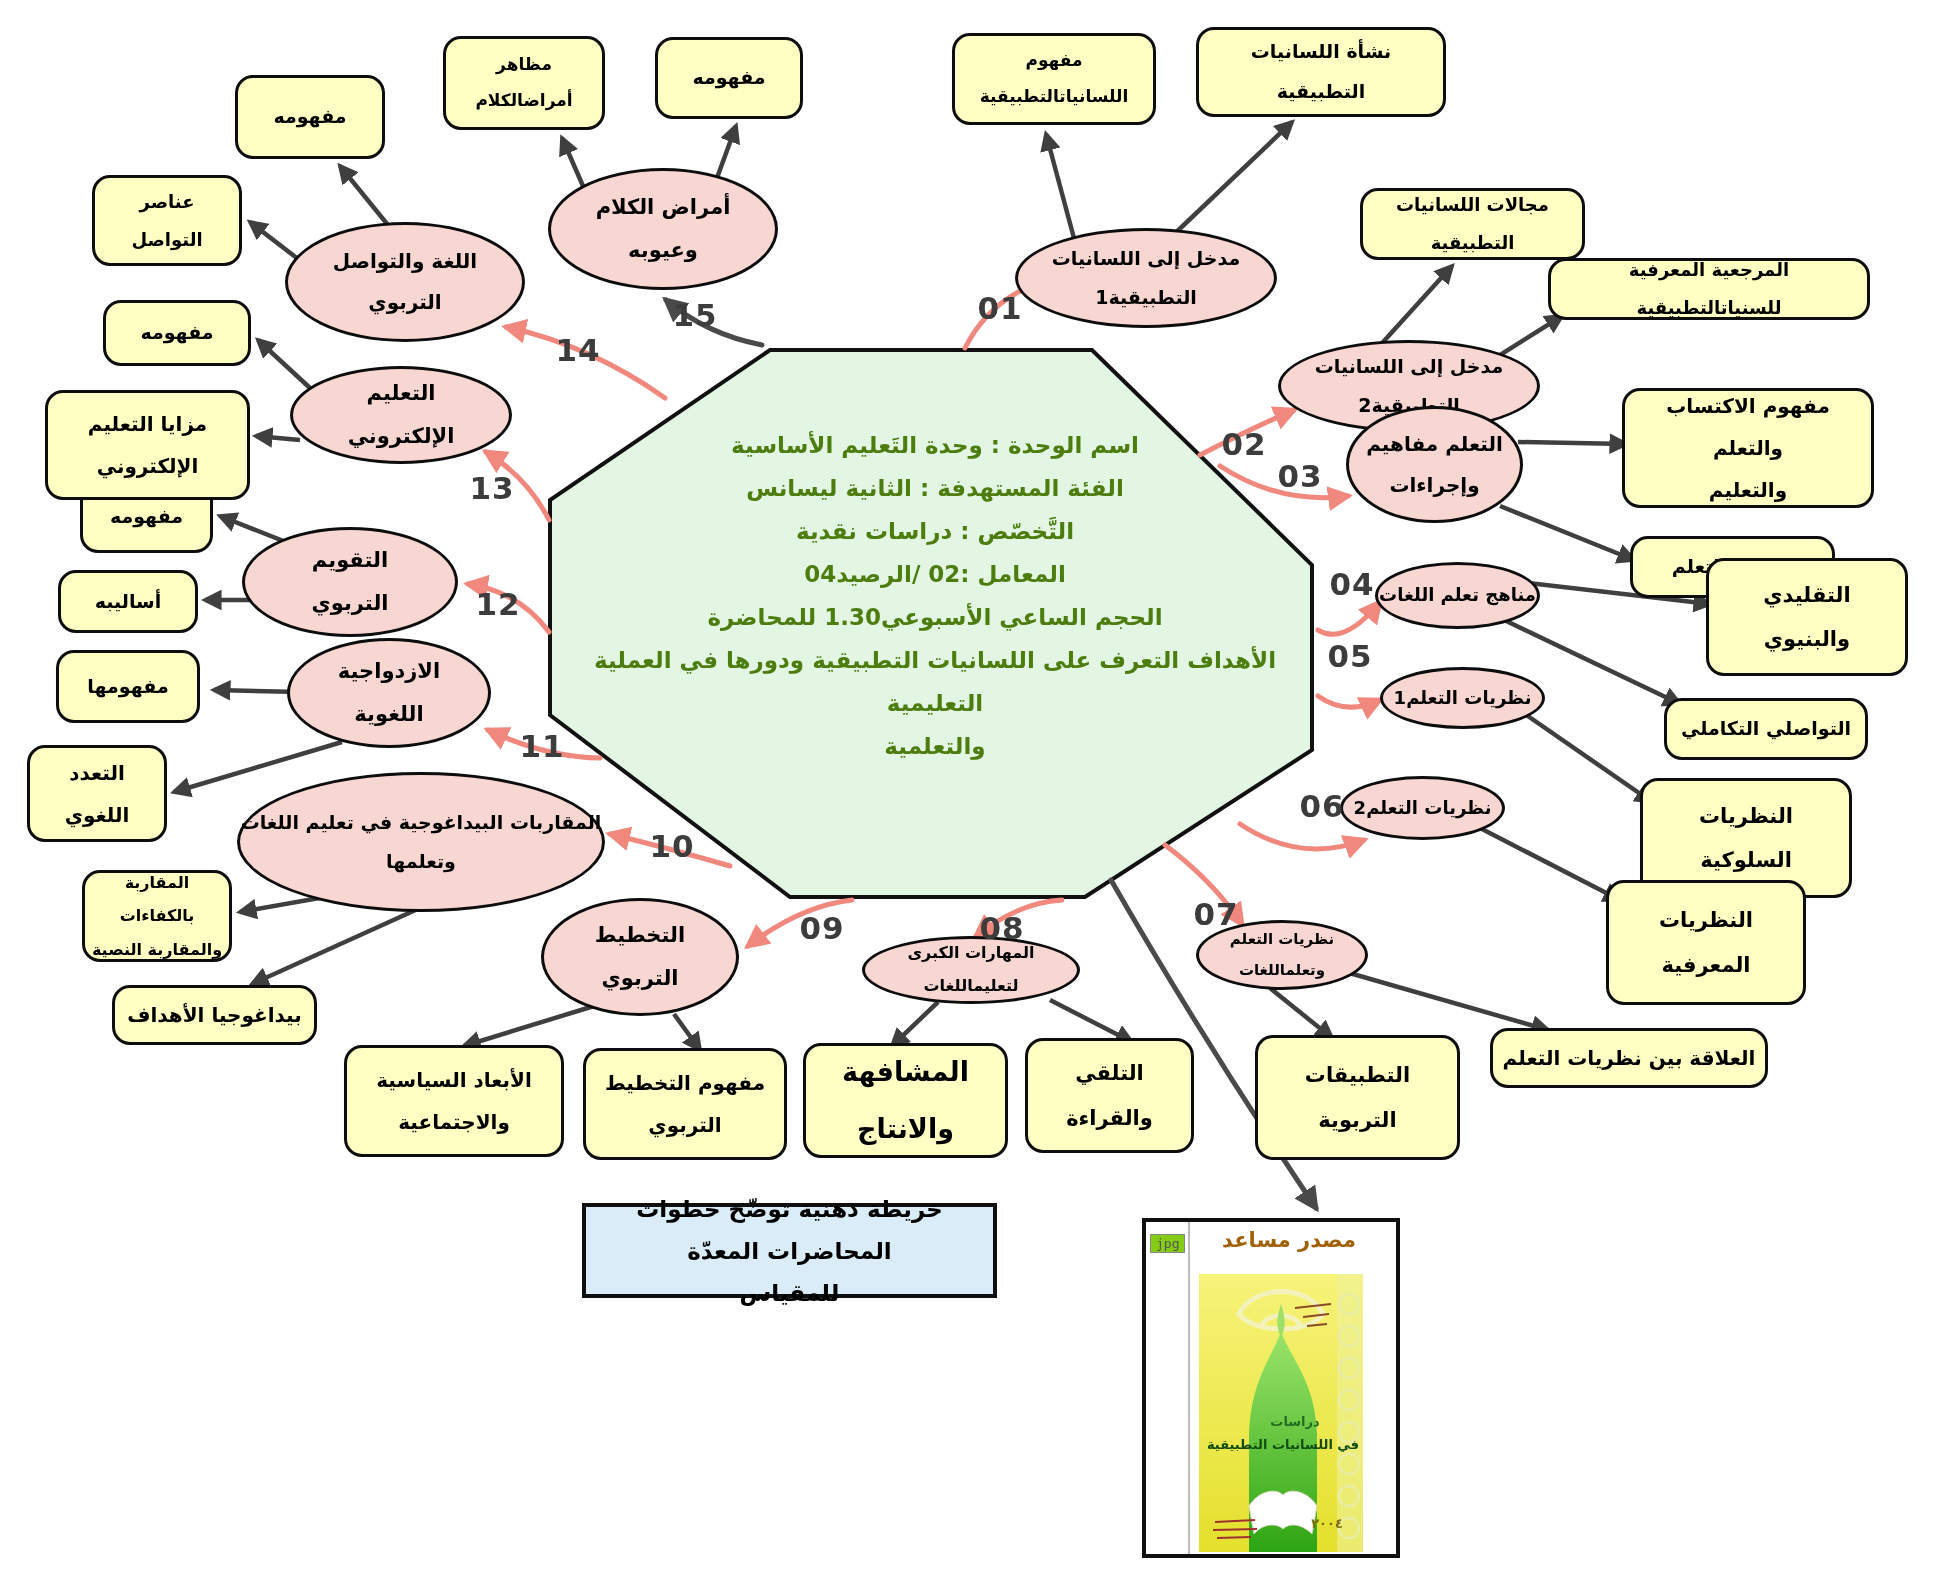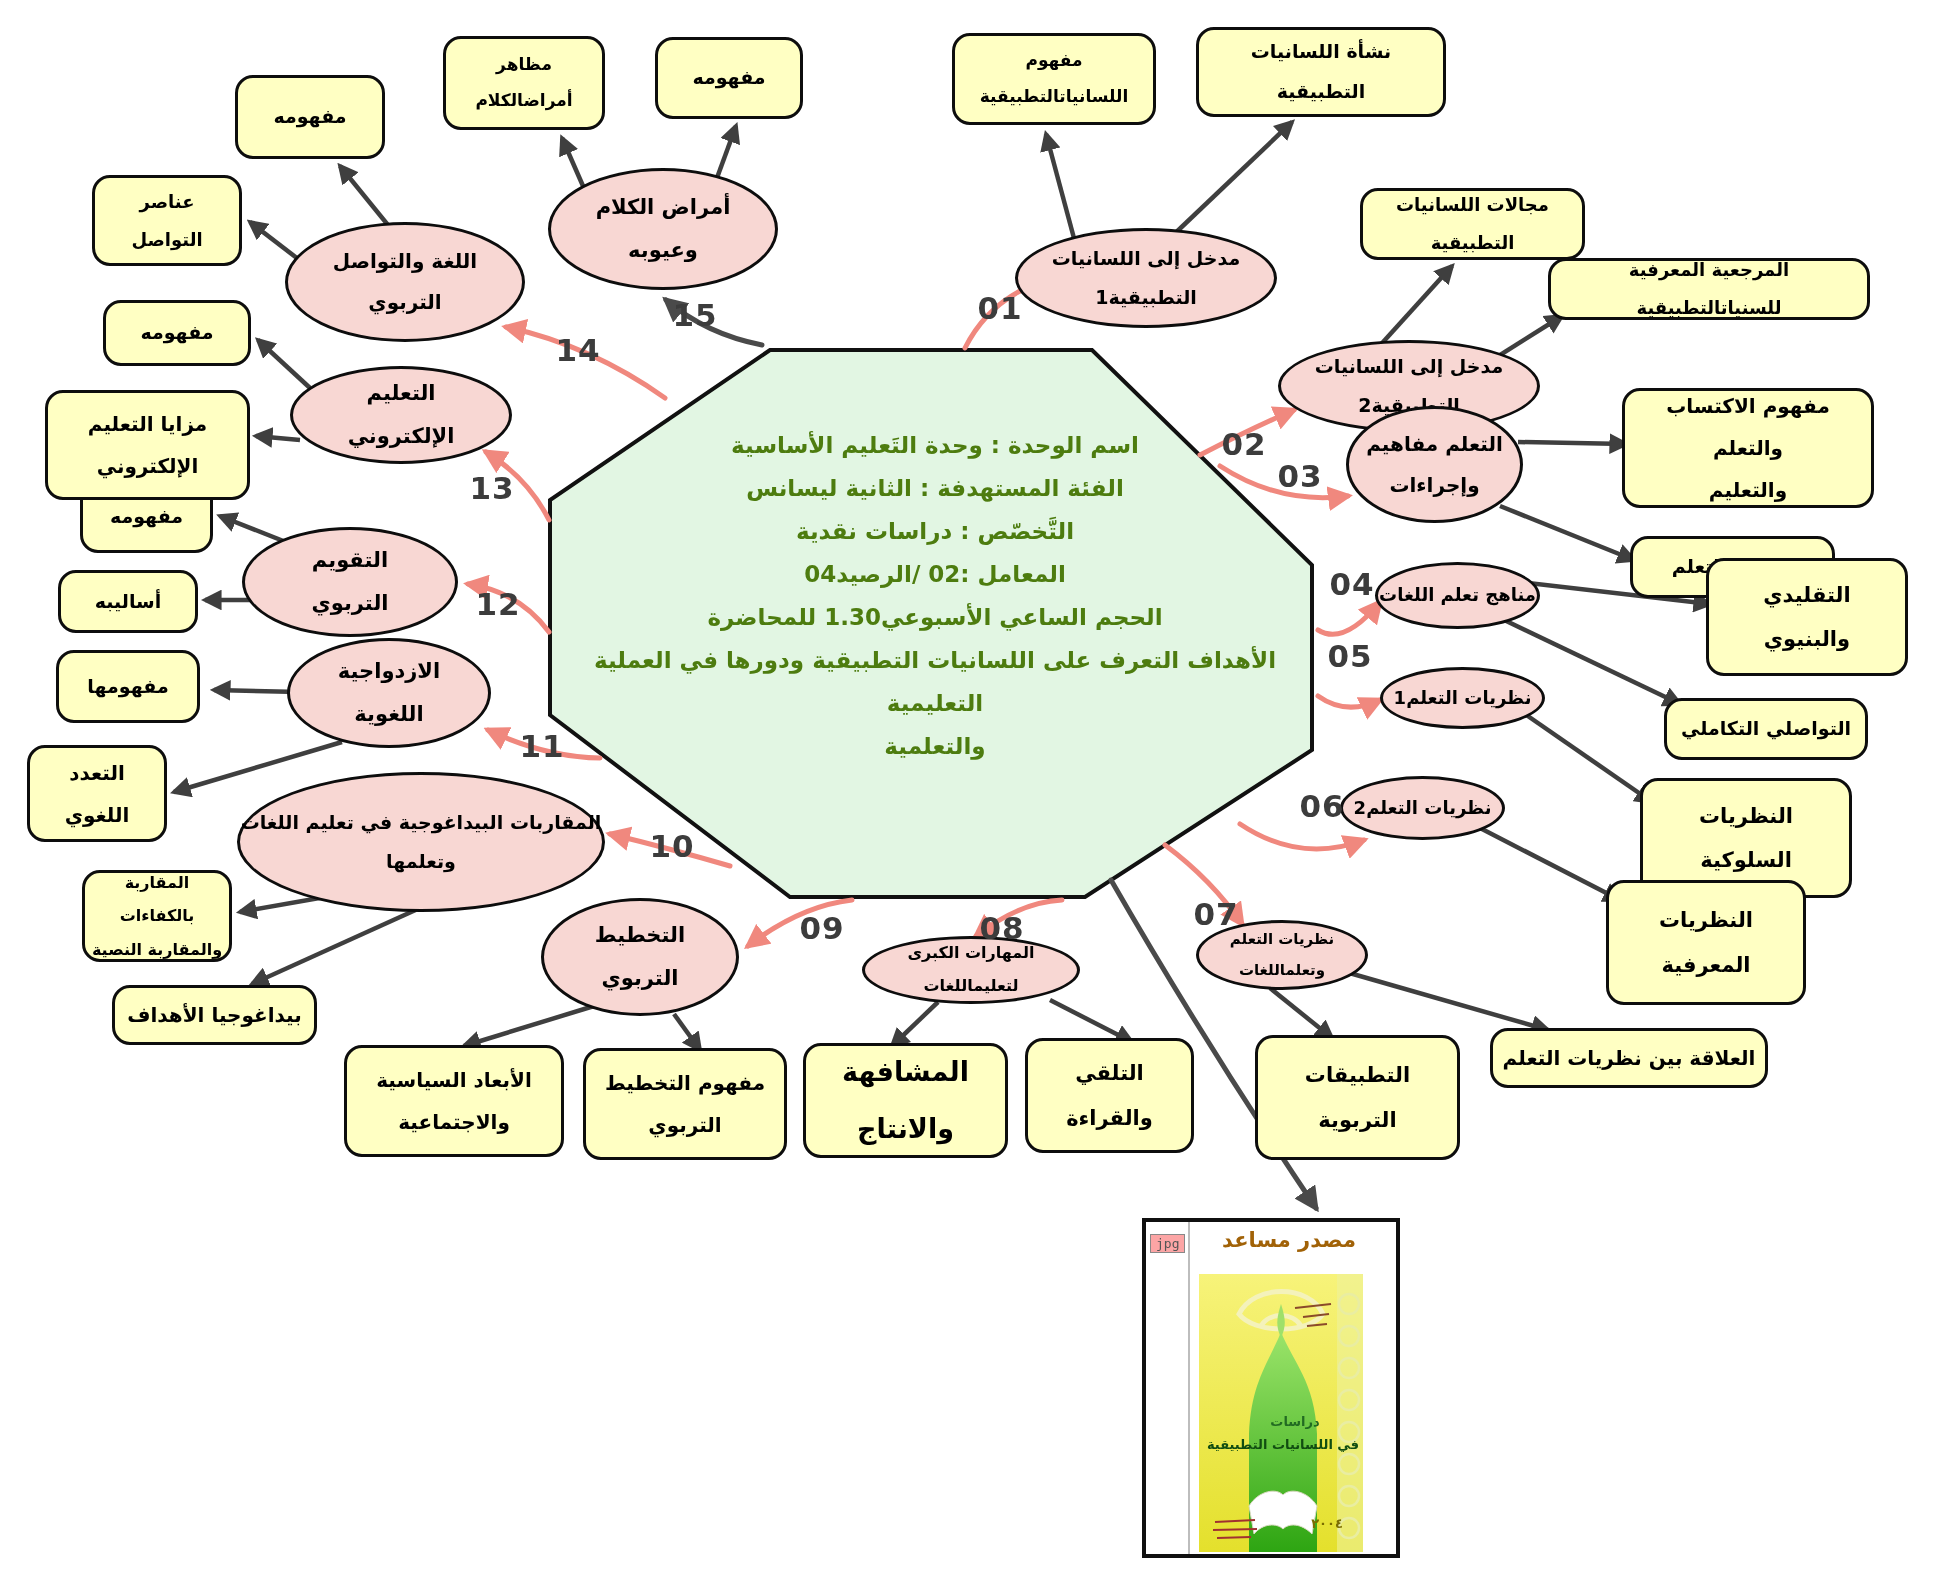--- a/index.html
+++ b/index.html
@@ -18,21 +18,21 @@
        transform:translate(-50%,-50%);z-index:4;letter-spacing:1px;}
   #center-text{position:absolute;left:565px;top:424px;width:740px;text-align:center;
         font-weight:bold;font-size:23px;line-height:43px;direction:rtl;color:#4d7c0f;z-index:3;}
   #caption{position:absolute;left:582px;top:1203px;width:415px;height:95px;
         background:var(--caption-fill);border:4px solid #101010;display:flex;
         align-items:center;justify-content:center;text-align:center;font-weight:bold;
         font-size:23px;line-height:42px;direction:rtl;white-space:pre-line;z-index:3;box-sizing:border-box;}
   #source-panel{position:absolute;left:1142px;top:1218px;width:258px;height:340px;
         background:#fff;border:4px solid #101010;z-index:3;box-sizing:border-box;}
   #jpg-chip{position:absolute;left:4px;top:12px;font-size:13px;color:#555;
-        border:1px solid #888;background:#fca5a5;padding:1px 5px;
+        border:1px solid #888;background:#84cc16;padding:1px 5px;
         font-family:"DejaVu Sans Mono",monospace;}
   #panel-sep{position:absolute;left:42px;top:0;width:2px;height:100%;background:#bdbdbd;}
   #source-title{position:absolute;right:40px;top:6px;font-size:21px;font-weight:bold;
         direction:rtl;color:#a16207;text-align:right;}
   #book-cover{position:absolute;left:53px;top:52px;width:164px;height:278px;}
   svg text.cover-ar{font-family:"DejaVu Sans",sans-serif;font-weight:bold;direction:rtl;}
   .curve{fill:none;stroke-linecap:round;}
   .curve.pink{stroke:var(--pink);stroke-width:5;}
   .curve.gray{stroke:#4a4a4a;stroke-width:5;}
   .conn{stroke:var(--conn);stroke-width:4.5;}
@@ -187,20 +187,22 @@
       <div class="num" style="left: 578px; top: 350px;">14</div>
       <div class="node sub" style="left: 235px; top: 75px; width: 150px; height: 84px; font-size: 19px;">مفهومه</div>
       <div class="node sub" style="left: 92px; top: 175px; width: 150px; height: 91px; font-size: 18px;">عناصر التواصل</div>
       <div class="node topic" style="left: 548px; top: 168px; width: 230px; height: 122px; font-size: 21px;">أمراض الكلام
 وعيوبه</div>
       <div class="num" style="left: 695px; top: 315px;">15</div>
       <div class="node sub" style="left: 655px; top: 37px; width: 148px; height: 82px; font-size: 19px;">مفهومه</div>
       <div class="node sub" style="left: 443px; top: 36px; width: 162px; height: 94px; font-size: 17px;">مظاهر أمراضالكلام</div>
     </div>
 
+  <div id="caption">خريطة ذهنية توضّح خطوات المحاضرات المعدّة
+للمقياس</div>
 
   <div id="source-panel">
     <span id="jpg-chip">jpg</span>
     <div id="panel-sep"></div>
     <div id="source-title">مصدر مساعد</div>
     <svg id="book-cover" viewBox="0 0 164 278">
       <defs>
         <linearGradient id="gy" x1="0" y1="0" x2="0" y2="1">
           <stop offset="0" stop-color="#f7f37a"></stop>
           <stop offset="1" stop-color="#e4e02c"></stop>

